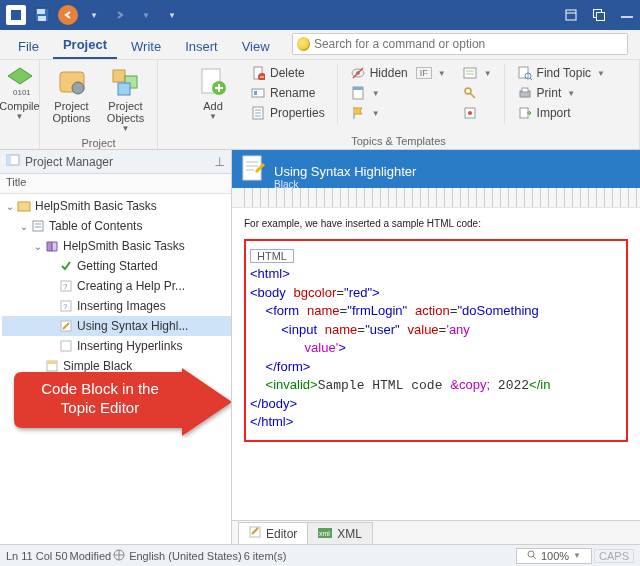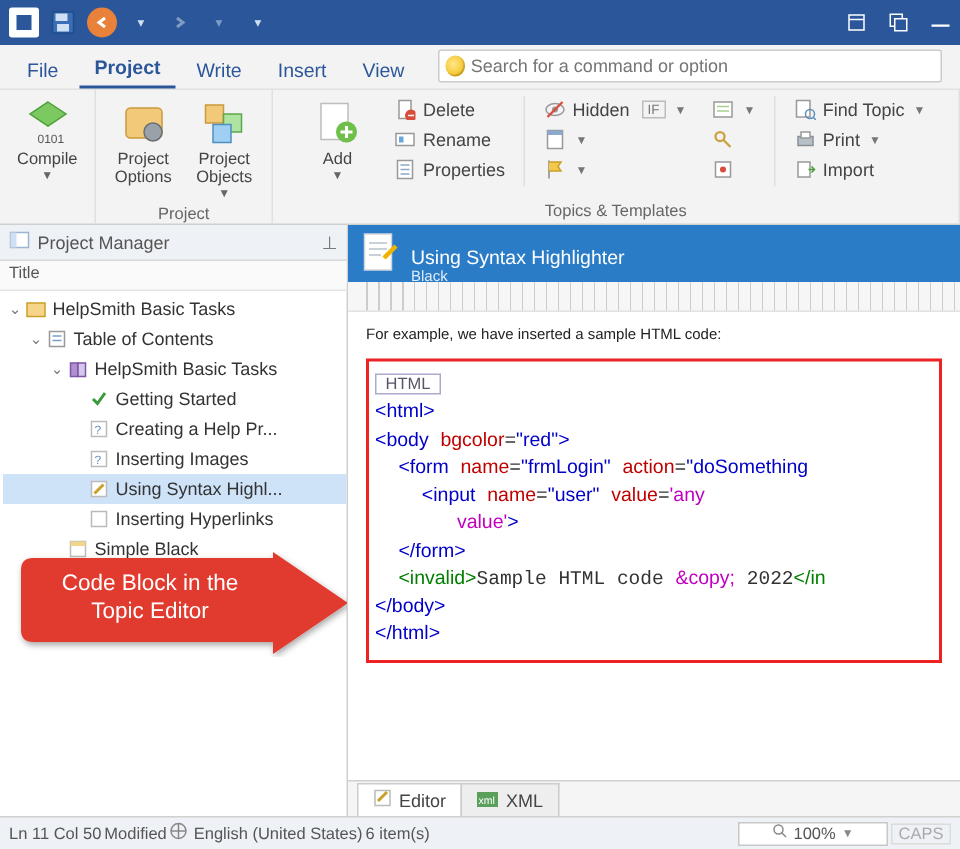--- a/index.html
+++ b/index.html
@@ -60,21 +60,21 @@
   .codebox .badge{ top:8px; transform:none;}
   pre.code { font-family:"Consolas","Courier New",monospace; font-size:13px; line-height:1.35; white-space:pre; margin-top:18px; }
   .c-tag{color:#0000c8;} .c-attr{color:#c00000;} .c-str1{color:#0000c8;} .c-str2{color:#c000c0;} .c-ent{color:#c000c0;} .c-bad{color:#008000;}
   .tabsrow { height:24px; border-top:1px solid #d0d0d0; display:flex; align-items:flex-end; padding-left:6px; gap:0; background:#f5f5f5;}
   .etab { height:22px; display:flex;align-items:center; gap:5px; padding:0 10px; font-size:12px; border:1px solid #ccc; border-bottom:none; background:#fff; margin-right:-1px; color:#444;}
   .etab.inactive{ background:#eee;}
   
   .status { height:22px; background:#eef1f5; border-top:1px solid #d0d0d0; display:flex; align-items:center; font-size:11px; color:#555; padding:0 6px; gap:2px;}
   .status .seg { display:flex; align-items:center; gap:4px;}
   .status .spacer{flex:1;}
-  .zoom { border:1px solid #c8c8c8; background:#fff; padding:0 22px; height:16px; display:flex;align-items:center; gap:4px;}
+  .zoom { border:1px solid #c8c8c8; background:#fff; padding:0 10px; height:16px; display:flex;align-items:center; gap:4px;}
   .caps { border:1px solid #dcdcdc; padding:0 4px; color:#aaa;}
 </style>
 </head>
 <body>
 
 <div class="titlebar">
   <div class="qat">
     <span class="ic" style="background:#fff;border-radius:2px;">
       <svg width="14" height="14">
           <rect width="14" height="14" fill="#fff"></rect>
@@ -130,21 +130,21 @@
   <div class="tab">Write</div>
   <div class="tab">Insert</div>
   <div class="tab">View</div>
   <div class="search">
     <span class="bulb"></span>
     <input placeholder="Search for a command or option" style="">
   </div>
 </div>
 
 <div class="ribbon">
-  <div class="rgroup" style="width:64px;justify-content:center;">
+  <div class="rgroup" style="width:40px;justify-content:center;">
     <div class="body">
       <div class="bigbtn">
         <div class="bigicon">
             <svg width="32" height="32">
               <path d="M16 2 L28 10 L16 18 L4 10 Z" fill="#7cc861" stroke="#4e9e38"></path>
               <text x="9" y="29" font-size="8" fill="#555">0101</text>
             </svg>
           </div>
         <div class="cap">Compile</div>
         <div class="dd">▼</div>

